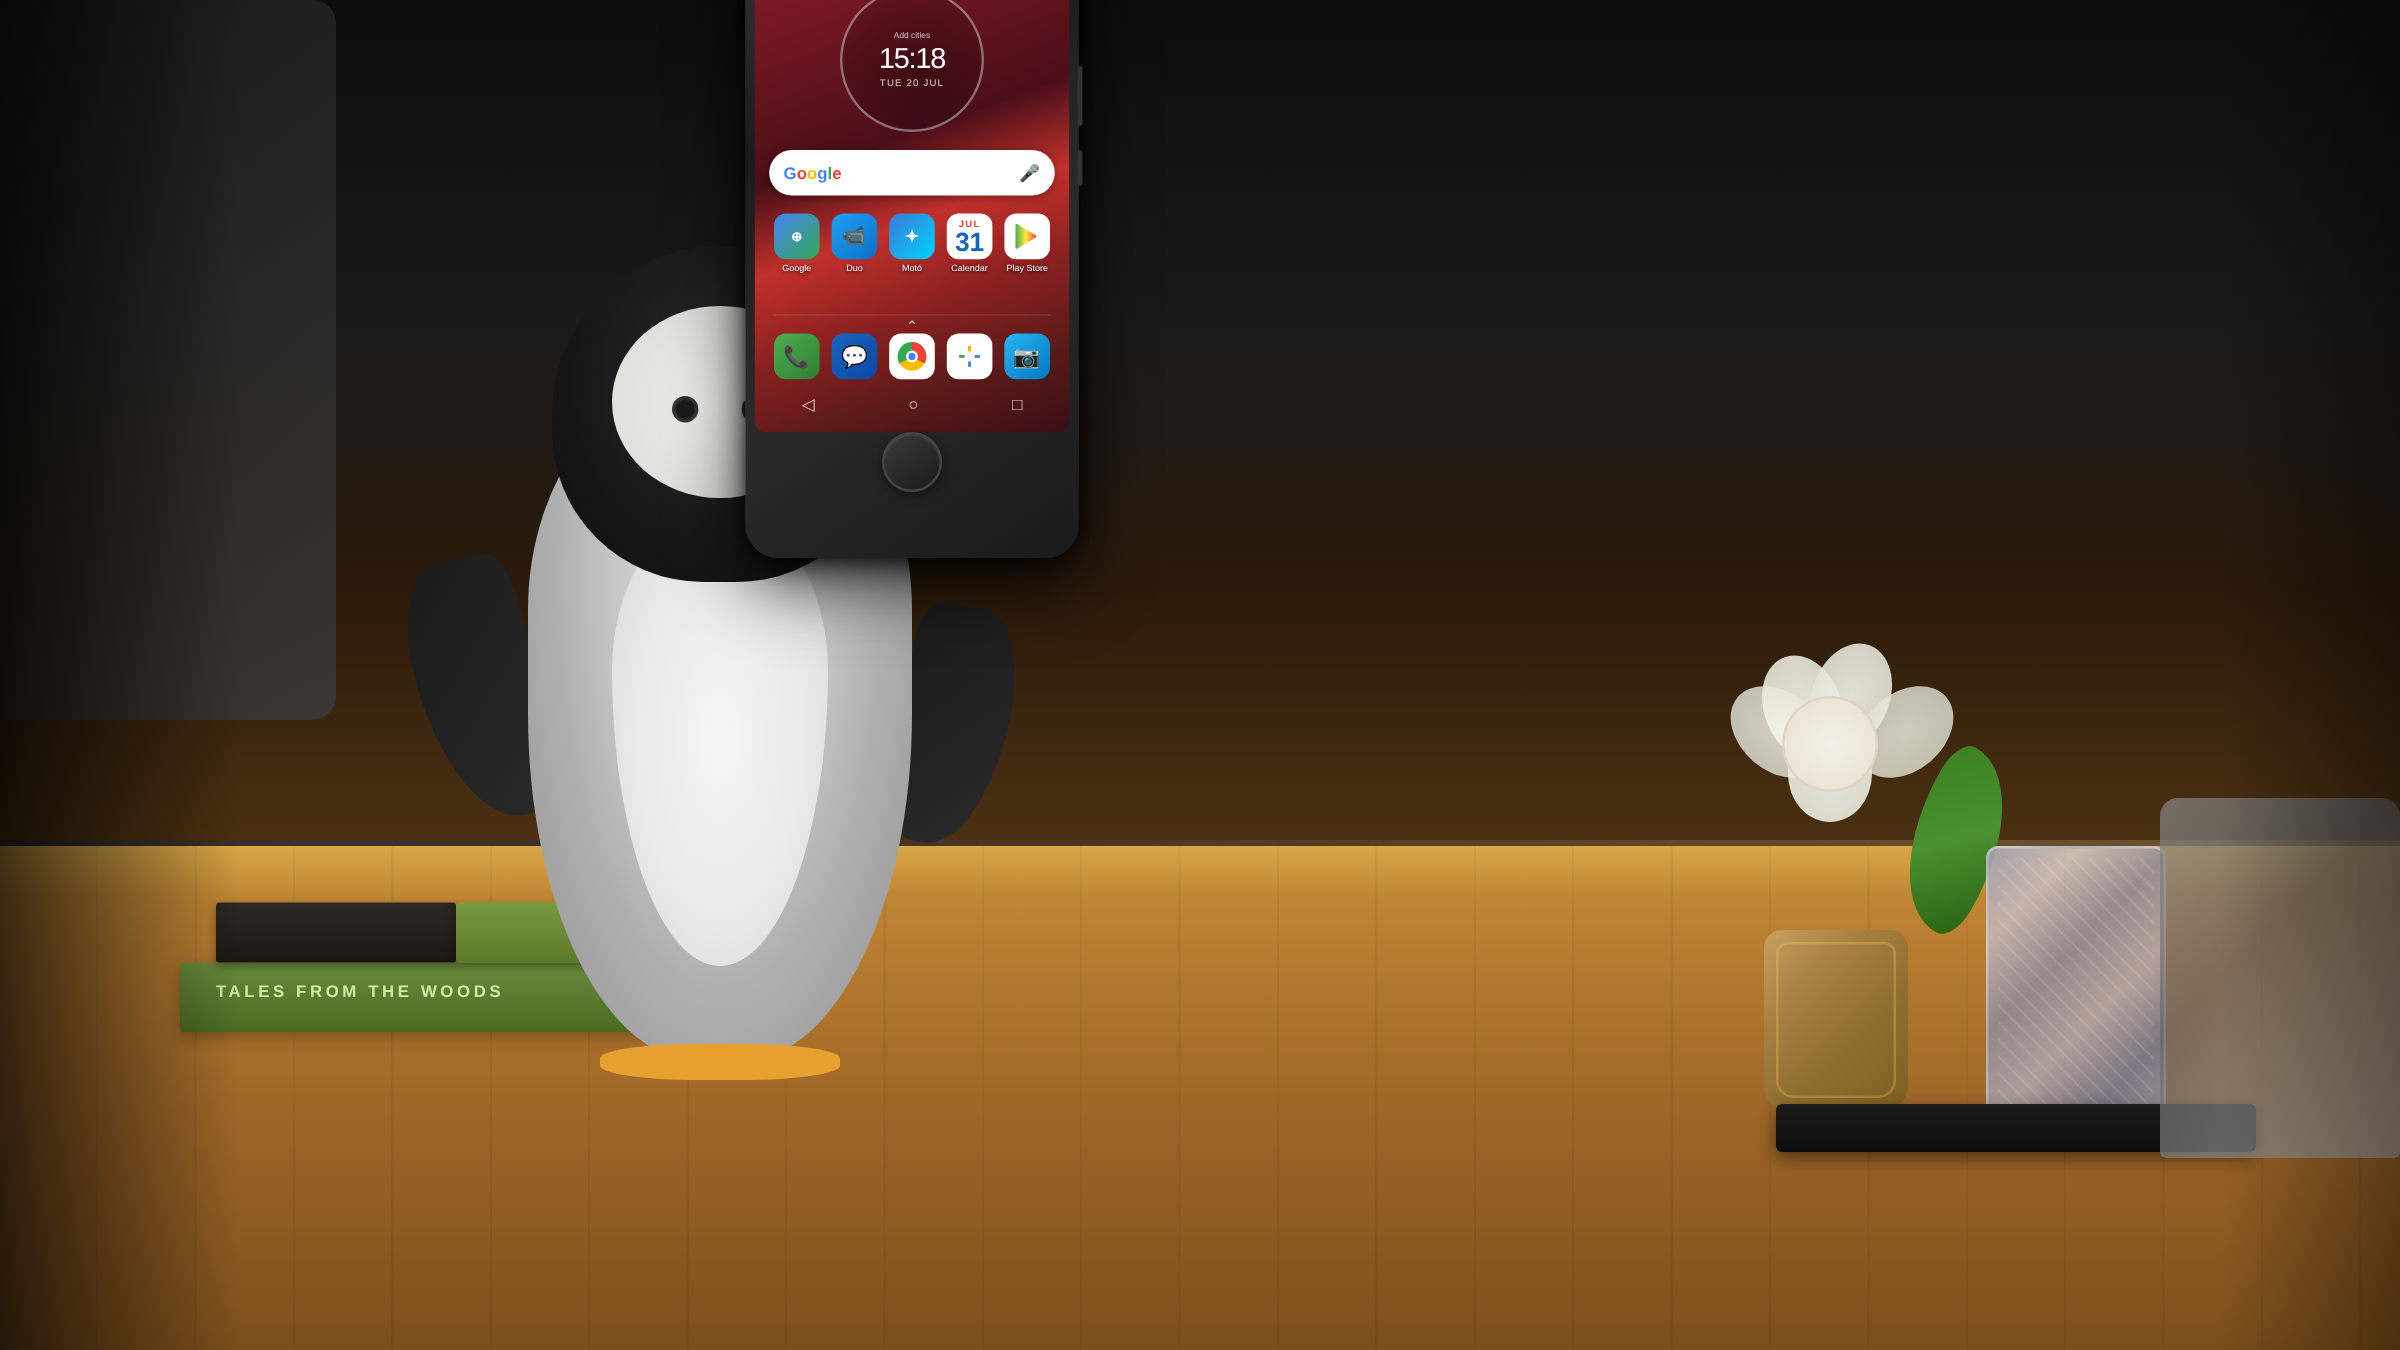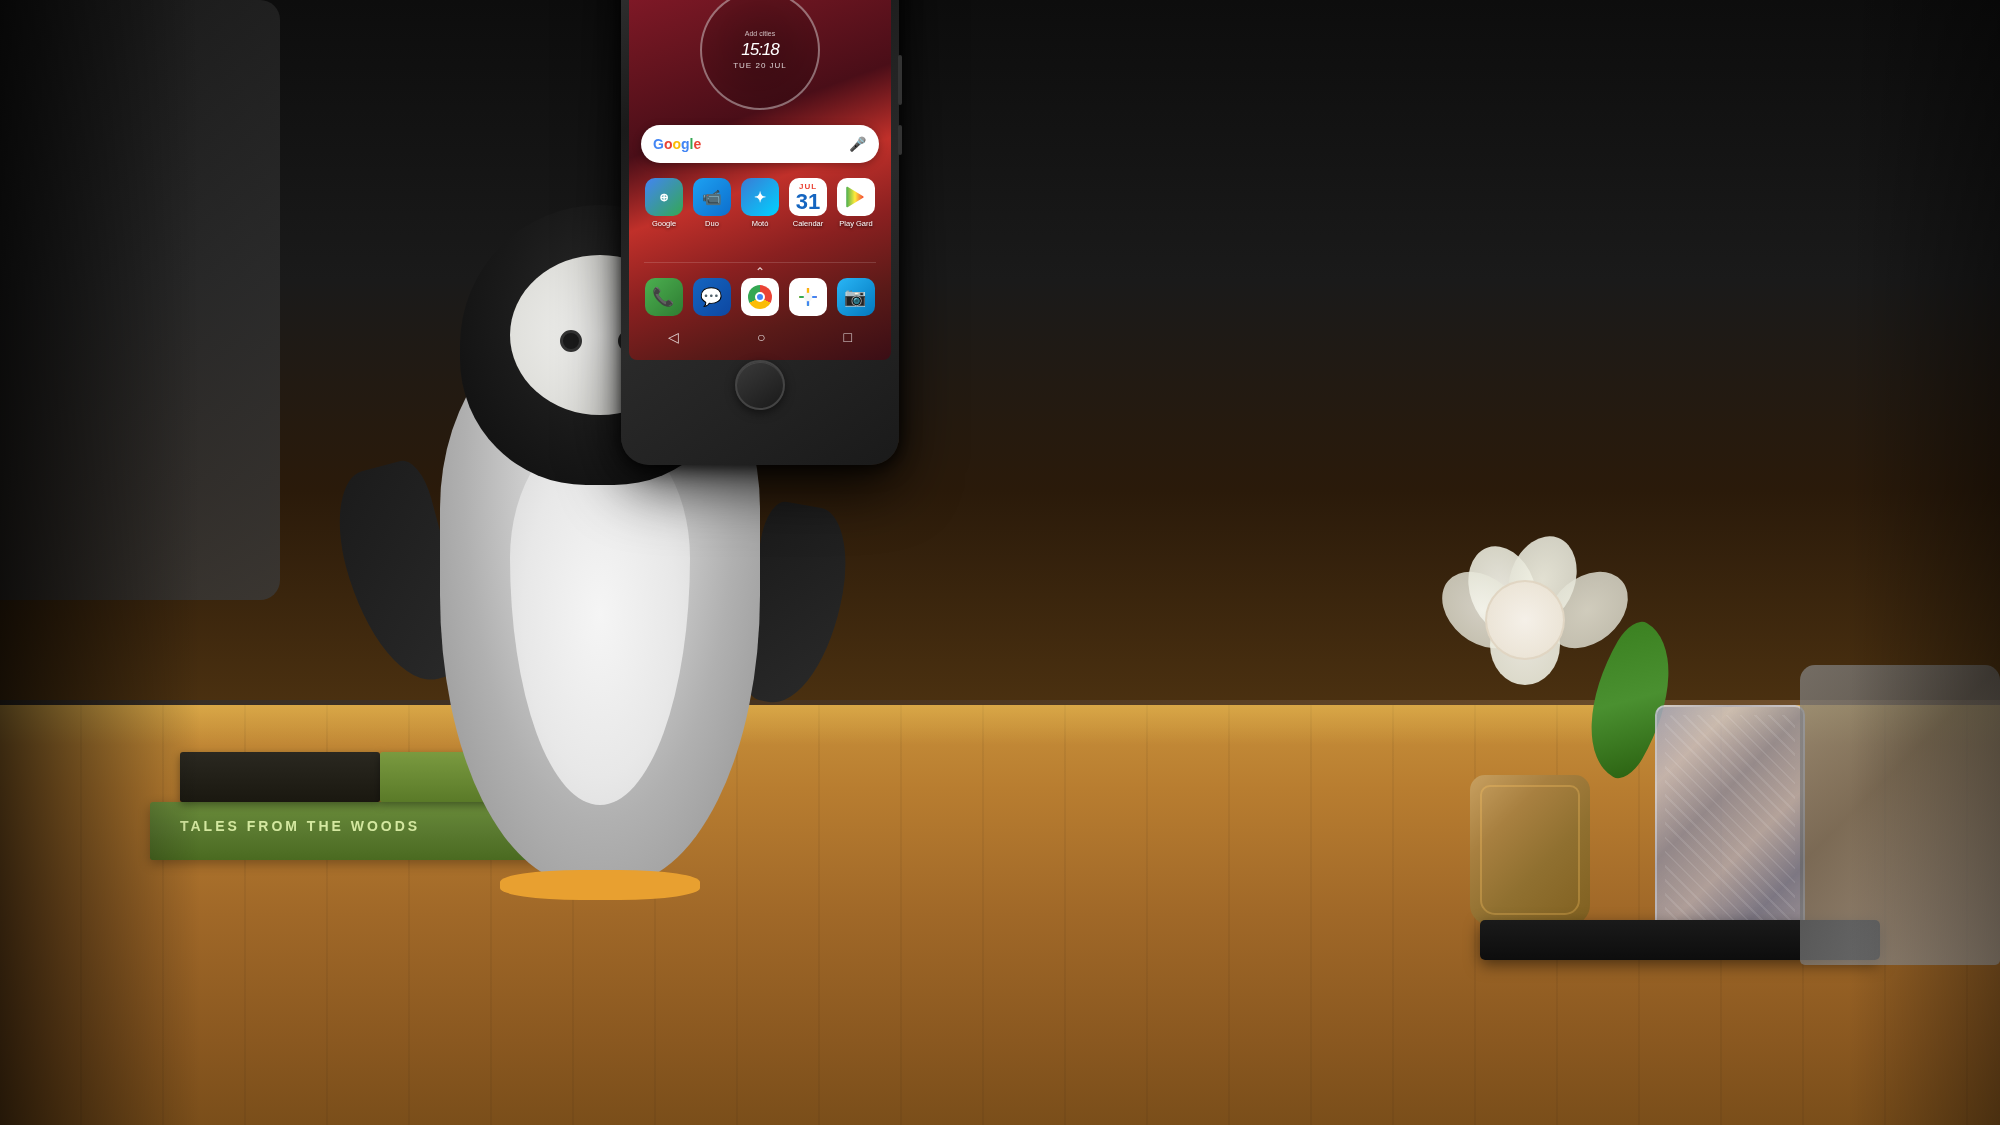--- a/index.html
+++ b/index.html
@@ -391,26 +391,25 @@
       justify-content: center;
       background: radial-gradient(circle, rgba(0,0,0,0.3) 0%, rgba(0,0,0,0.1) 100%);
     }
     .clock-add-cities {
       font-size: 7px;
       color: rgba(255,255,255,0.7);
       margin-bottom: 4px;
       text-align: center;
     }
     .clock-time {
-      font-size: 17px;
+      font-size: 24px;
       color: white;
       font-weight: 200;
       line-height: 1;
       letter-spacing: -1px;
-      font-style: italic;
     }
     .clock-date {
       font-size: 8px;
       color: rgba(255,255,255,0.8);
       margin-top: 3px;
       letter-spacing: 1px;
     }
 
     
     .search-bar {
@@ -752,21 +751,21 @@
                 <path d="M3 20.5v-17c0-.83.94-1.3 1.6-.8l14 8.5c.6.37.6 1.23 0 1.6l-14 8.5c-.66.5-1.6.03-1.6-.8z" fill="url(#psGrad)"></path>
                 <defs>
                   <linearGradient id="psGrad" x1="0%" y1="0%" x2="100%" y2="0%">
                     <stop offset="0%" style="stop-color:#4CAF50"></stop>
                     <stop offset="50%" style="stop-color:#FFEB3B"></stop>
                     <stop offset="100%" style="stop-color:#F44336"></stop>
                   </linearGradient>
                 </defs>
               </svg>
             </div>
-            <span class="app-label">Play Gard</span>
+            <span class="app-label">Play Store</span>
           </div>
         </div>
 
         <div class="app-chevron">⌃</div>
 
         <div class="phone-dock">
 
           <div class="app-icon" style="margin-top:0;">
             <div class="app-icon-img phone-app">
               <span style="font-size:18px;">📞</span>

